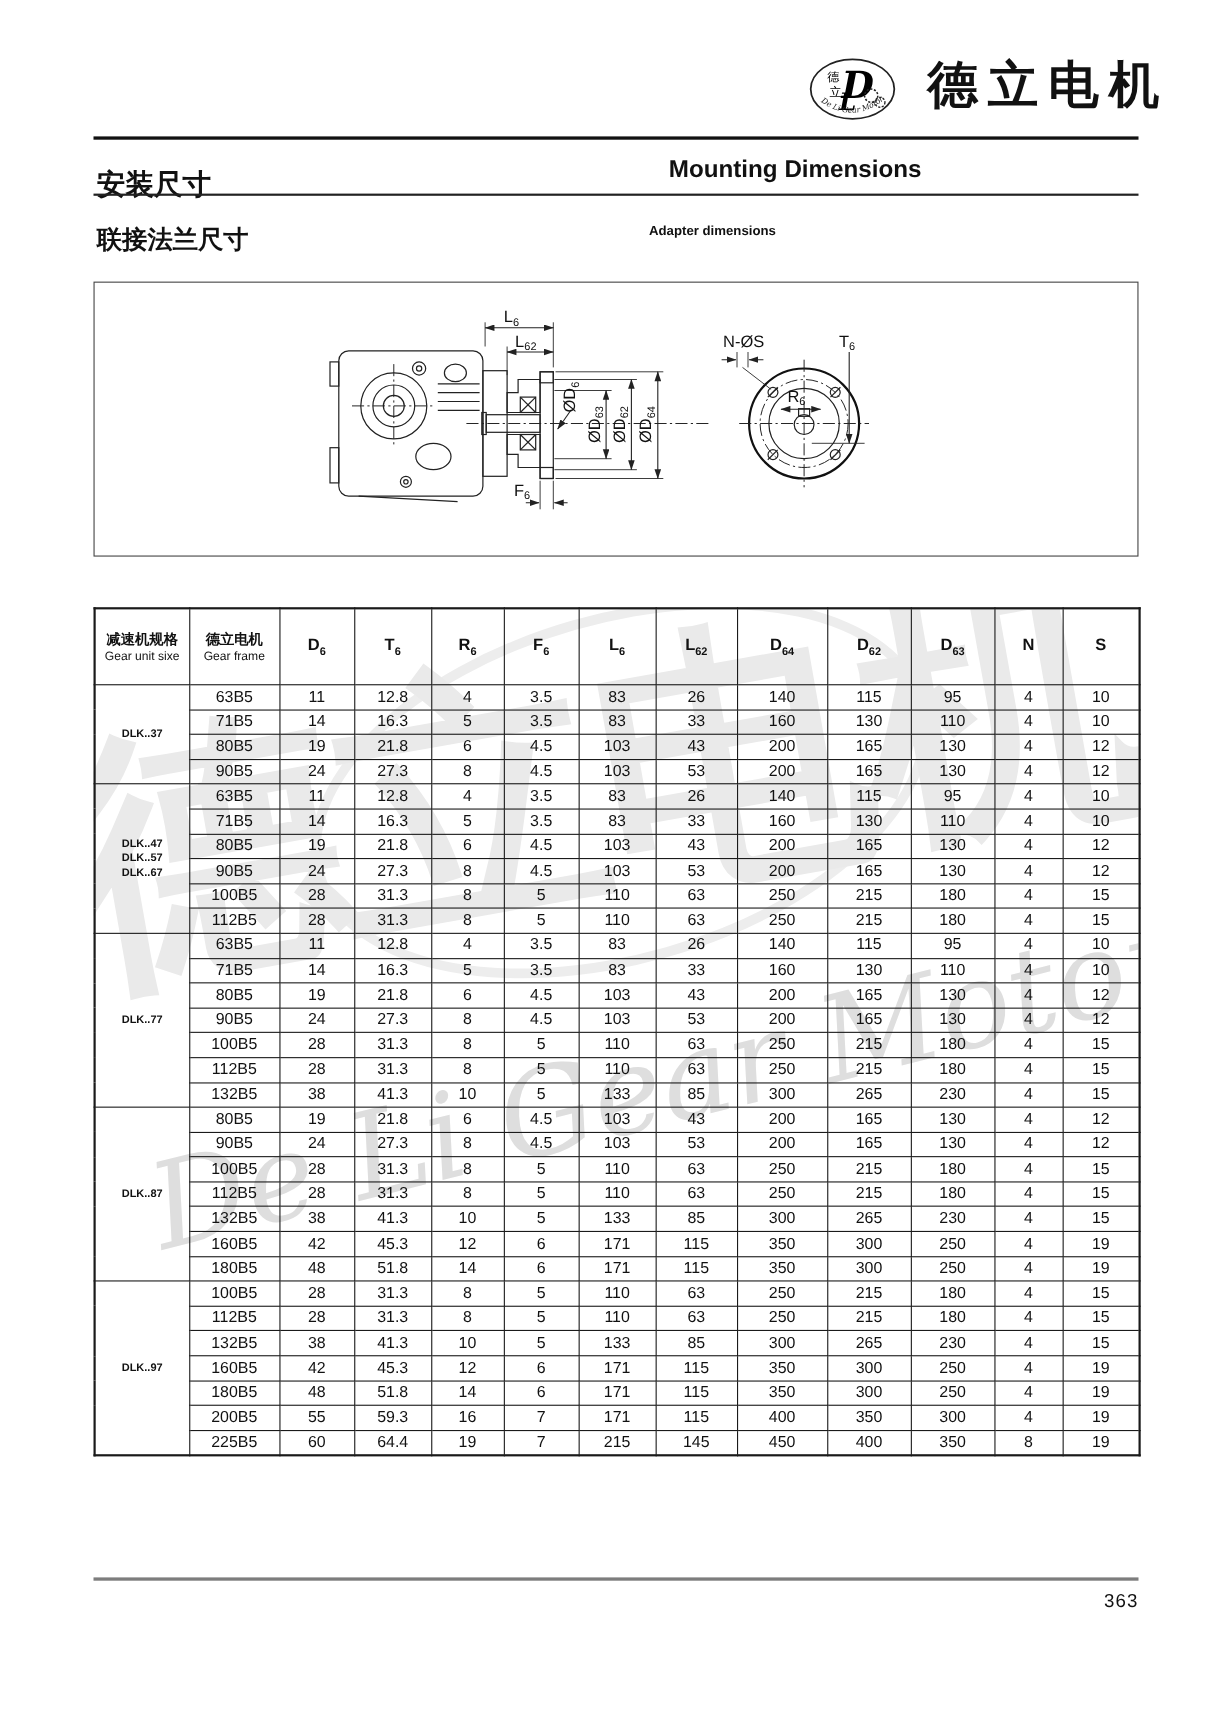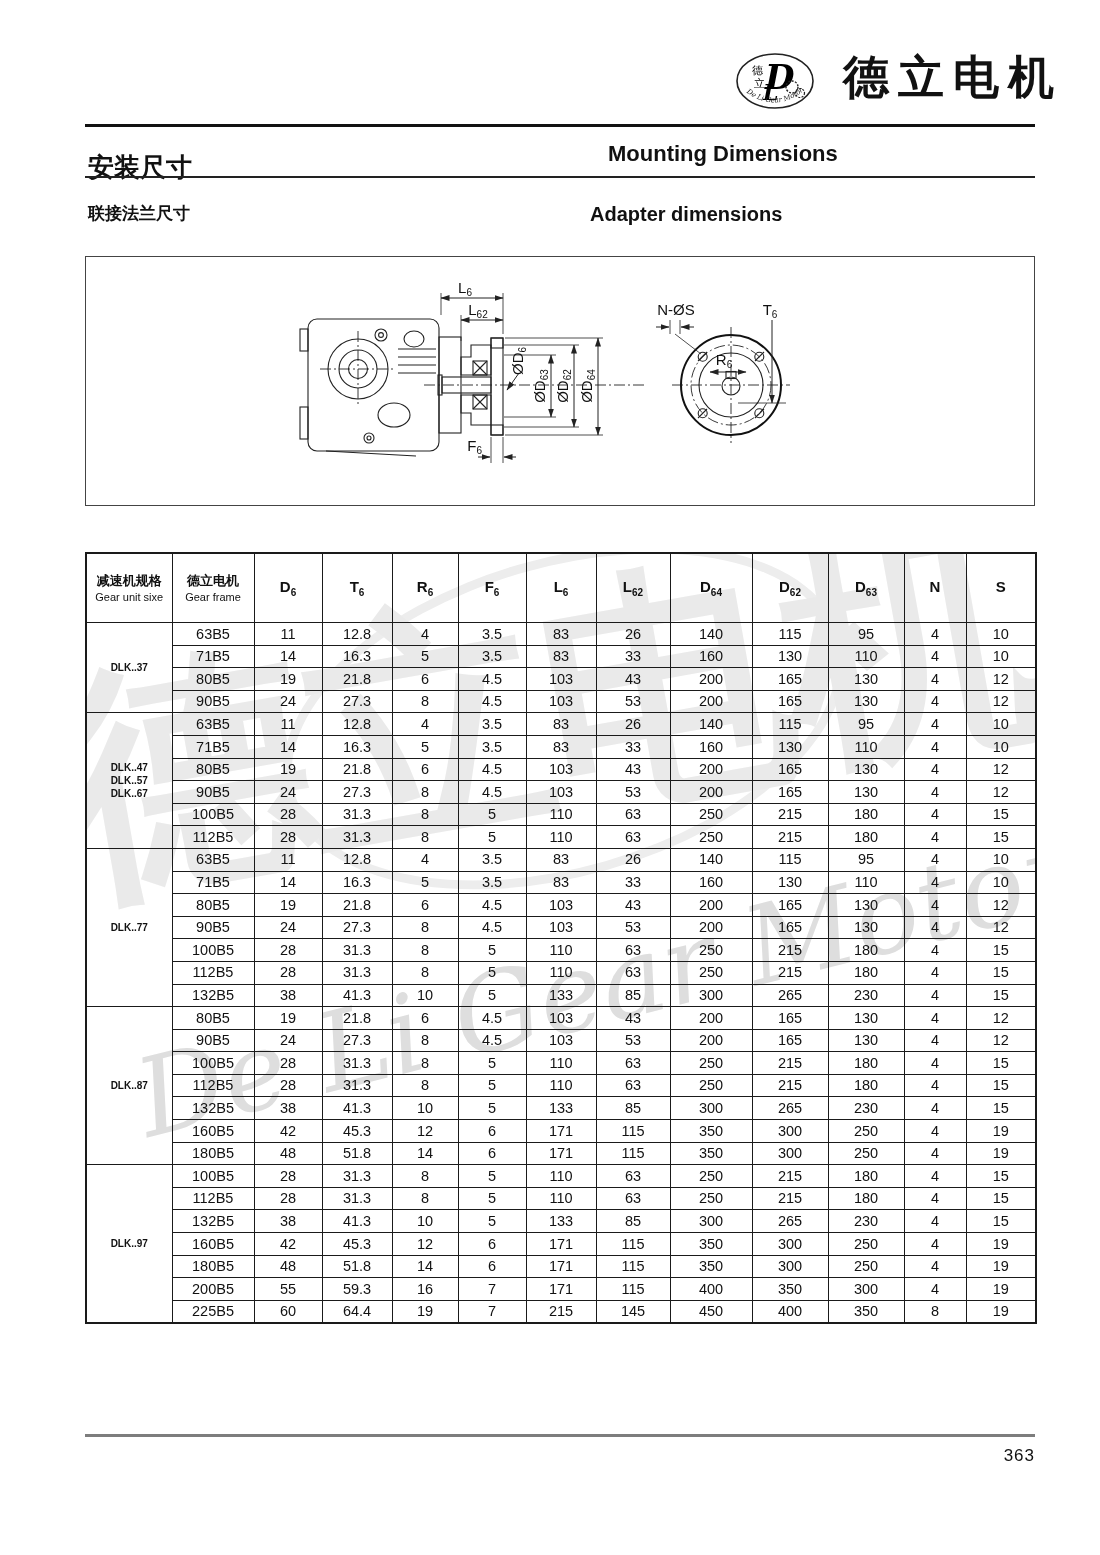--- a/index.html
+++ b/index.html
@@ -4,22 +4,22 @@
 <style>
   html,body{margin:0;padding:0;background:#ffffff;}
   body{width:1100px;height:1555px;position:relative;font-family:"Liberation Sans",sans-serif;color:#111;overflow:hidden;}
   
   .logo-wrap{position:absolute;left:733px;top:48px;width:84px;height:70px;}
   .brand-name{position:absolute;left:843px;top:54px;font-family:"DejaVu Serif",serif;font-weight:bold;font-size:46px;letter-spacing:9px;line-height:1;}
   .rule-thick{position:absolute;left:85px;width:950px;height:3px;background:#111;top:124px;}
   .rule-thin{position:absolute;left:85px;width:950px;height:2px;background:#222;top:176px;}
   .title-zh{position:absolute;left:88px;top:150px;font-size:26px;font-weight:bold;}
   .title-en{position:absolute;left:608px;top:141px;font-size:22px;font-weight:bold;}
-  .subtitle-zh{position:absolute;left:88px;top:202px;font-size:17px;font-weight:bold;}
-  .subtitle-en{position:absolute;left:590px;top:203px;font-size:20px;font-weight:bold;}
+  .subtitle-zh{position:absolute;left:88px;top:202px;font-size:23px;font-weight:bold;}
+  .subtitle-en{position:absolute;left:590px;top:203px;font-size:12px;font-weight:bold;}
   
   .drawing-box{position:absolute;left:85px;top:256px;width:948px;height:248px;border:1px solid #444;background:#fff;}
   .drawing-box svg{display:block;width:100%;height:100%;}
   
   .watermark{position:absolute;left:85px;top:552px;width:950px;height:785px;overflow:hidden;z-index:0;pointer-events:none;}
   .wm-ellipse{position:absolute;left:190px;top:6px;width:560px;height:300px;border:9px solid #ededed;border-radius:50%;transform:rotate(-16deg);}
   .wm-zh{position:absolute;left:-30px;top:30px;font-family:"DejaVu Serif",serif;font-weight:bold;font-size:250px;line-height:1;color:#eaeaea;letter-spacing:-6px;transform:rotate(-10deg);white-space:nowrap;}
   .wm-en{position:absolute;left:40px;top:370px;font-family:"DejaVu Serif",serif;font-style:italic;font-size:108px;color:#dedede;transform:rotate(-14deg);white-space:nowrap;}
   
   .dim-table{position:absolute;left:85px;top:552px;width:950px;border-collapse:collapse;table-layout:fixed;z-index:1;background:transparent;border-radius:26px;}

